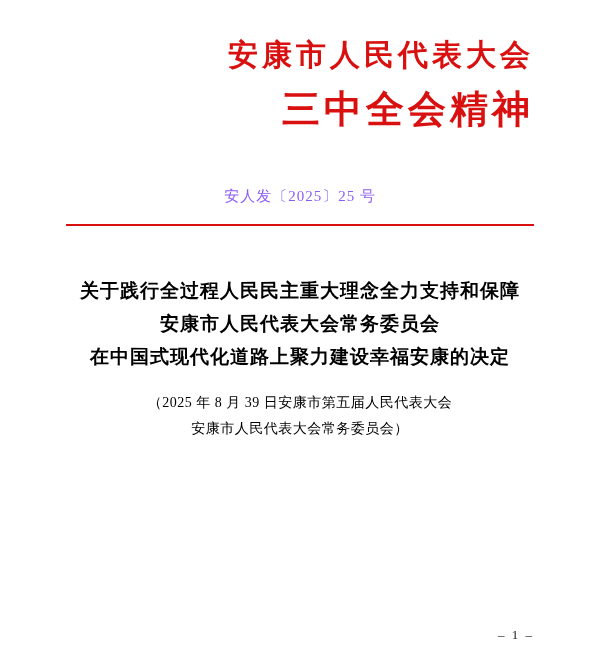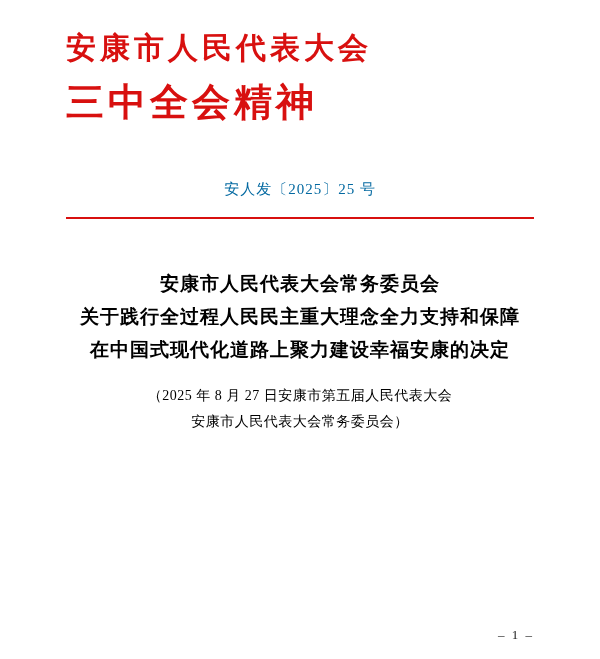--- a/index.html
+++ b/index.html
@@ -18,22 +18,22 @@
   }
   .page {
     width: 600px;
     height: 659px;
     box-sizing: border-box;
     padding: 0 66px;
     position: relative;
   }
   
   .masthead {
-    padding-top: 28px;
-    text-align: left;
+    padding-top: 35px;
+    text-align: right;
   }
   .masthead-line {
     color: #d8100f;
     font-weight: bold;
     letter-spacing: 4px;
     line-height: 1.35;
     font-family: "Liberation Serif", "DejaVu Serif", serif;
   }
   .masthead-line-1 {
     font-size: 30px;
@@ -41,21 +41,21 @@
   .masthead-line-2 {
     font-size: 38px;
     margin-top: 8px;
   }
   
   .doc-number {
     text-align: center;
     font-size: 15px;
     letter-spacing: 1px;
     margin-top: 52px;
-    color: #0369a1;
+    color: #8b5cf6;
   }
   .red-rule {
     margin-top: 18px;
     height: 2px;
     background: #d8100f;
     width: 100%;
   }
   
   .title-block {
     margin-top: 48px;
@@ -106,26 +106,26 @@
   <div class="masthead">
     <div class="masthead-line masthead-line-1">安康市人民代表大会</div>
     <div class="masthead-line masthead-line-2">三中全会精神</div>
   </div>
 
   <div class="doc-number">安人发〔2025〕25 号</div>
 
   <div class="red-rule"></div>
 
   <div class="title-block">
+    <div class="title-line">关于践行全过程人民民主重大理念全力支持和保障</div>
     <div class="title-line">安康市人民代表大会常务委员会</div>
-    <div class="title-line">关于践行全过程人民民主重大理念全力支持和保障</div>
     <div class="title-line">在中国式现代化道路上聚力建设幸福安康的决定</div>
   </div>
 
   <div class="subtitle-block">
-    <div class="subtitle-line">（2025 年 8 月 27 日安康市第五届人民代表大会</div>
+    <div class="subtitle-line">（2025 年 8 月 39 日安康市第五届人民代表大会</div>
     <div class="subtitle-line">安康市人民代表大会常务委员会）</div>
   </div>
 
 
   <div class="page-footer">– 1 –</div>
 
 </div>
 
 </body></html>

